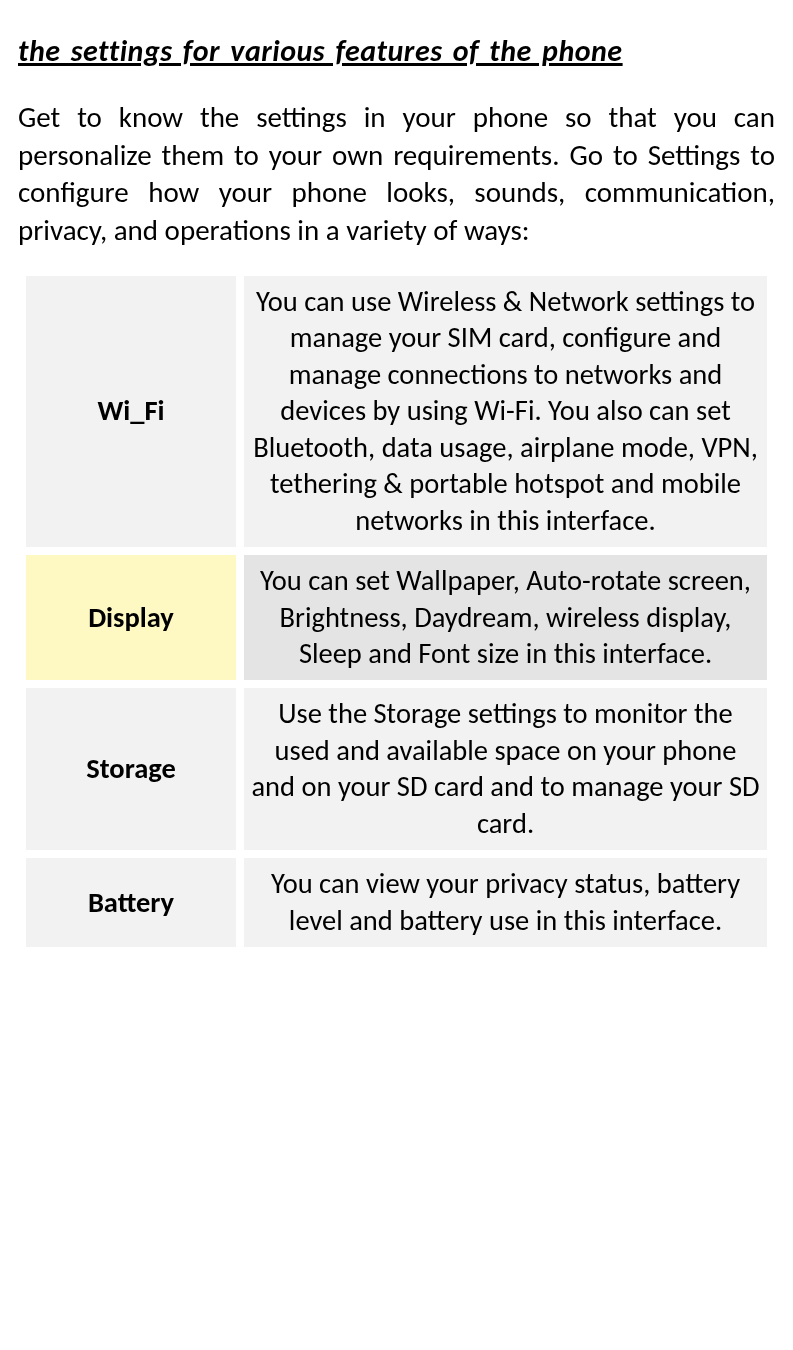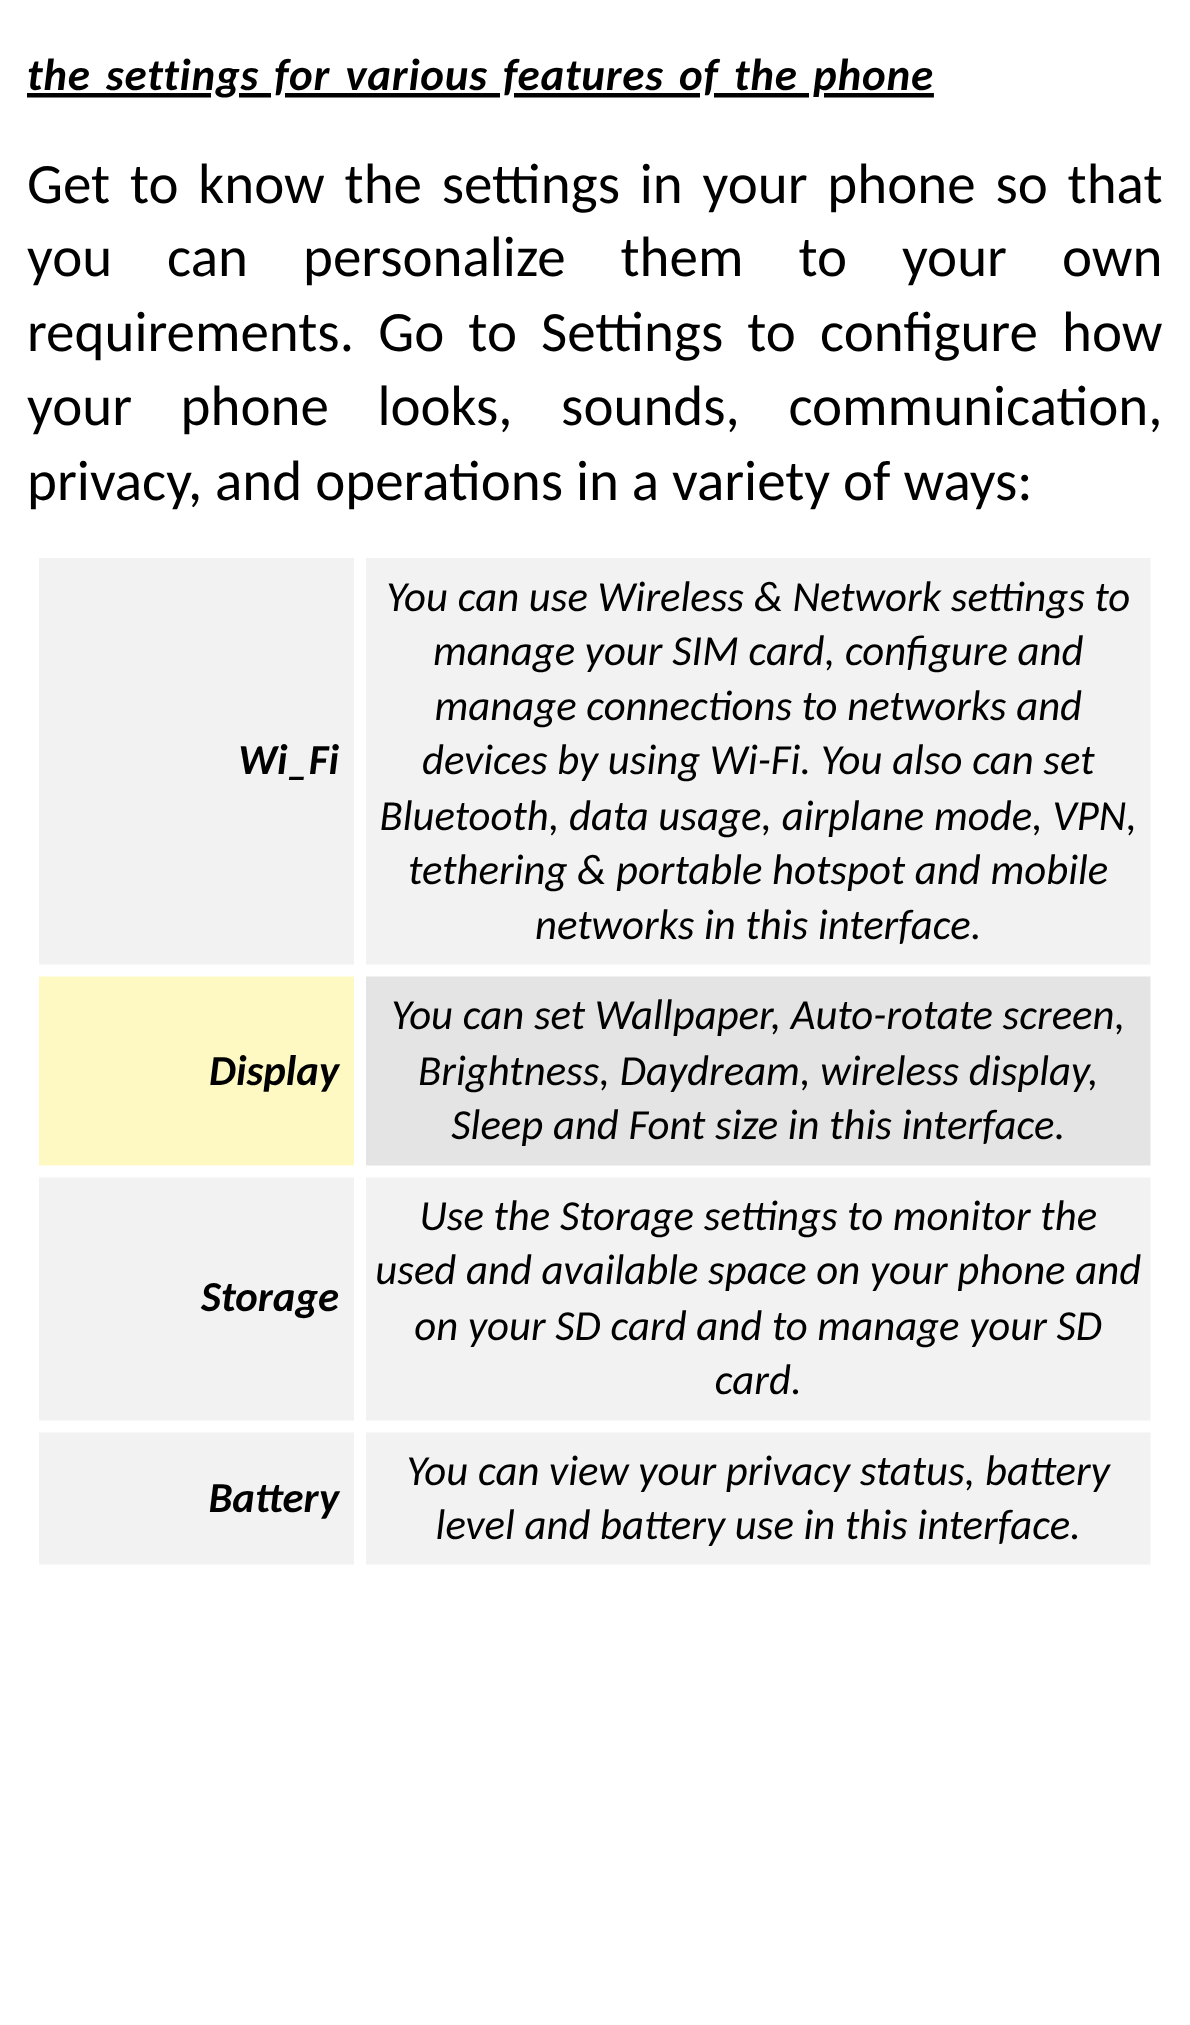--- a/index.html
+++ b/index.html
@@ -18,40 +18,39 @@
       font-style: italic;
       font-weight: bold;
       text-decoration: underline;
       font-size: 30px;
       letter-spacing: 0.5px;
       margin-bottom: 30px;
       word-spacing: 3px;
       margin-top: 32px;
     }
     .intro {
-      font-size: 38px;
+      font-size: 29px;
       text-align: justify;
       line-height: 1.3;
       margin-bottom: 18px;
     }
     .settings-table {
       width: 100%;
       border-collapse: separate;
       border-spacing: 8px;
     }
     .settings-table td {
       vertical-align: middle;
       font-size: 28.5px;
       line-height: 1.28;
-      font-style: italic;
     }
     .label-cell {
       width: 210px;
       font-weight: bold;
-      text-align: right;
+      text-align: center;
       background: #f2f2f2;
       padding: 14px 10px 14px 10px;
     }
     .desc-cell {
       text-align: center;
       background: #f2f2f2;
       padding: 8px 6px;
     }
     .label-cell.alt {
       background: #fef9c3;

